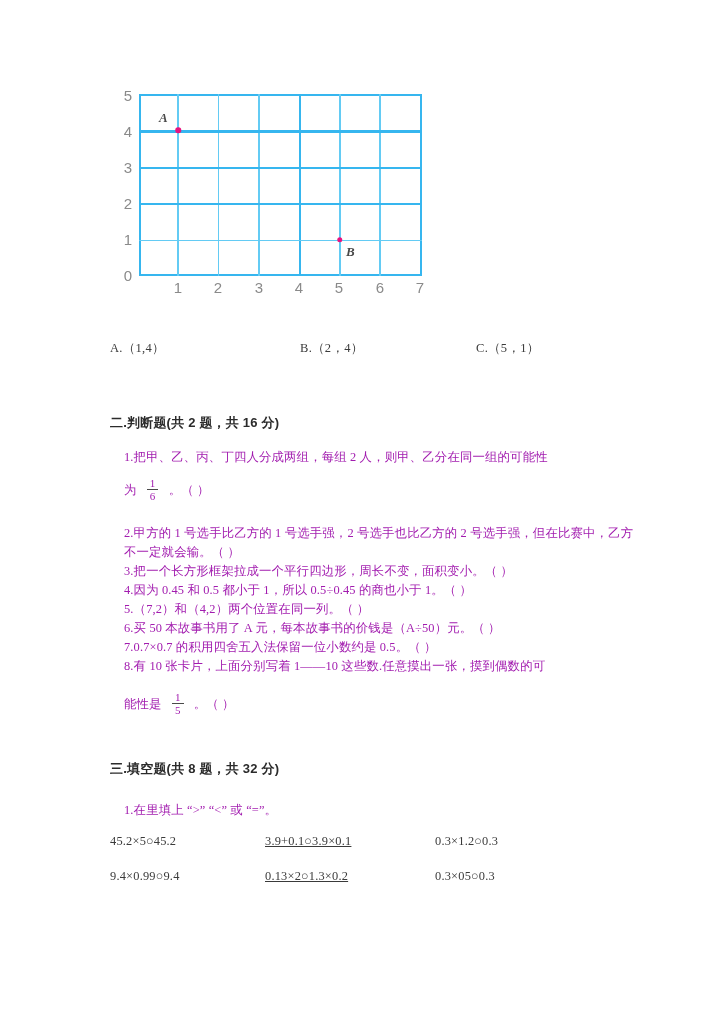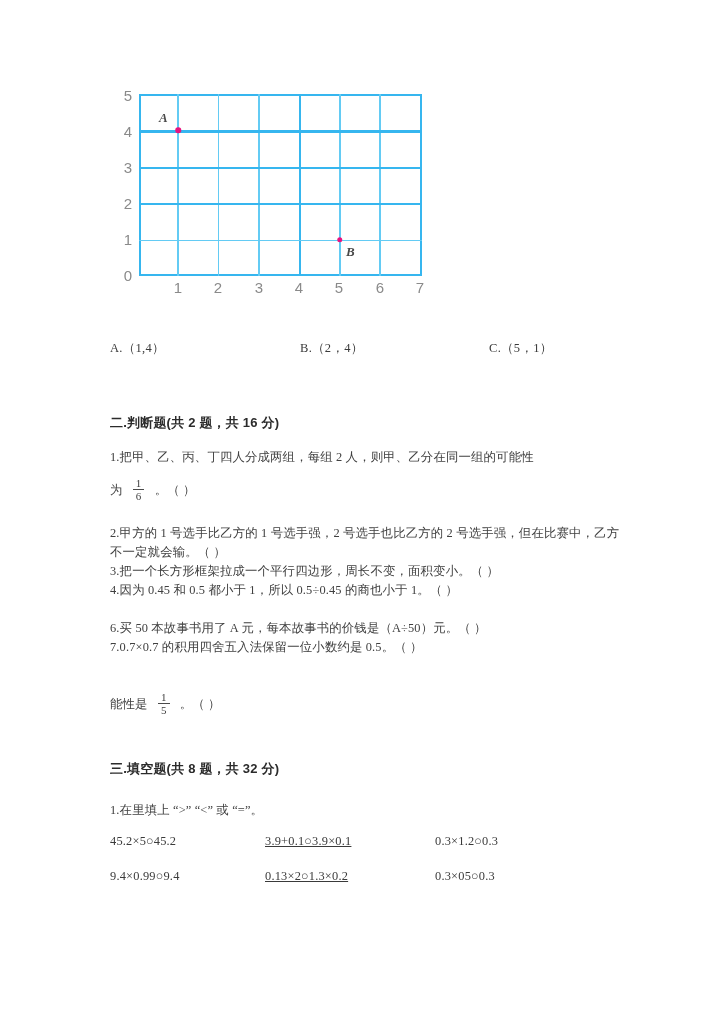--- a/index.html
+++ b/index.html
@@ -96,41 +96,41 @@
     position: absolute;
     left: 110px;
     top: 340px;
     width: 520px;
     font-size: 12.5px;
     letter-spacing: 0.3px;
   }
   .opts .opt { position: absolute; top: 0; white-space: nowrap; }
   .opt-a { left: 0px; }
   .opt-b { left: 190px; }
-  .opt-c { left: 379px; }
+  .opt-c { left: 366px; }
 
   .section-head {
     position: absolute;
     left: 110px;
     font-family: "Liberation Sans", "DejaVu Sans", sans-serif;
     font-weight: bold;
     font-size: 13px;
     color: #2b2b2b;
     letter-spacing: 0.2px;
   }
   #sec2head { top: 414px; }
   #sec3head { top: 760px; }
 
   .q {
     position: absolute;
-    left: 110px;
+    left: 124px;
     width: 512px;
     font-size: 12.4px;
     line-height: 19px;
-    color: #404040;
+    color: #a21caf;
     letter-spacing: 0.15px;
   }
 
   .frac {
     display: inline-block;
     vertical-align: middle;
     text-align: center;
     font-size: 11px;
     line-height: 1.12;
     margin: 0 7px;
@@ -212,22 +212,24 @@
     <span class="frac">
       <span class="num">1</span>
       <span class="den">6</span>
     </span>
     <span>。（        ）</span>
   </div>
 
   <div class="q" style="top:524px;font-family:Liberation Serif, serif;">2.甲方的 1 号选手比乙方的 1 号选手强，2 号选手也比乙方的 2 号选手强，但在比赛中，乙方不一定就会输。（        ）</div>
   <div class="q" style="top:562px;font-family:Liberation Serif, serif;">3.把一个长方形框架拉成一个平行四边形，周长不变，面积变小。（        ）</div>
   <div class="q" style="top:581px;">4.因为 0.45 和 0.5 都小于 1，所以 0.5÷0.45 的商也小于 1。（        ）</div>
+  <div class="q" style="top:600px;">5.（7,2）和（4,2）两个位置在同一列。（        ）</div>
   <div class="q" style="top:619px;">6.买 50 本故事书用了 A 元，每本故事书的价钱是（A÷50）元。（        ）</div>
   <div class="q" style="top:638px;">7.0.7×0.7 的积用四舍五入法保留一位小数约是 0.5。（        ）</div>
+  <div class="q" style="top:657px;">8.有 10 张卡片，上面分别写着 1——10 这些数.任意摸出一张，摸到偶数的可</div>
 
   <div class="q" style="top:692px;">
     <span>能性是</span>
     <span class="frac">
       <span class="num">1</span>
       <span class="den">5</span>
     </span>
     <span>。（      ）</span>
   </div>
 

